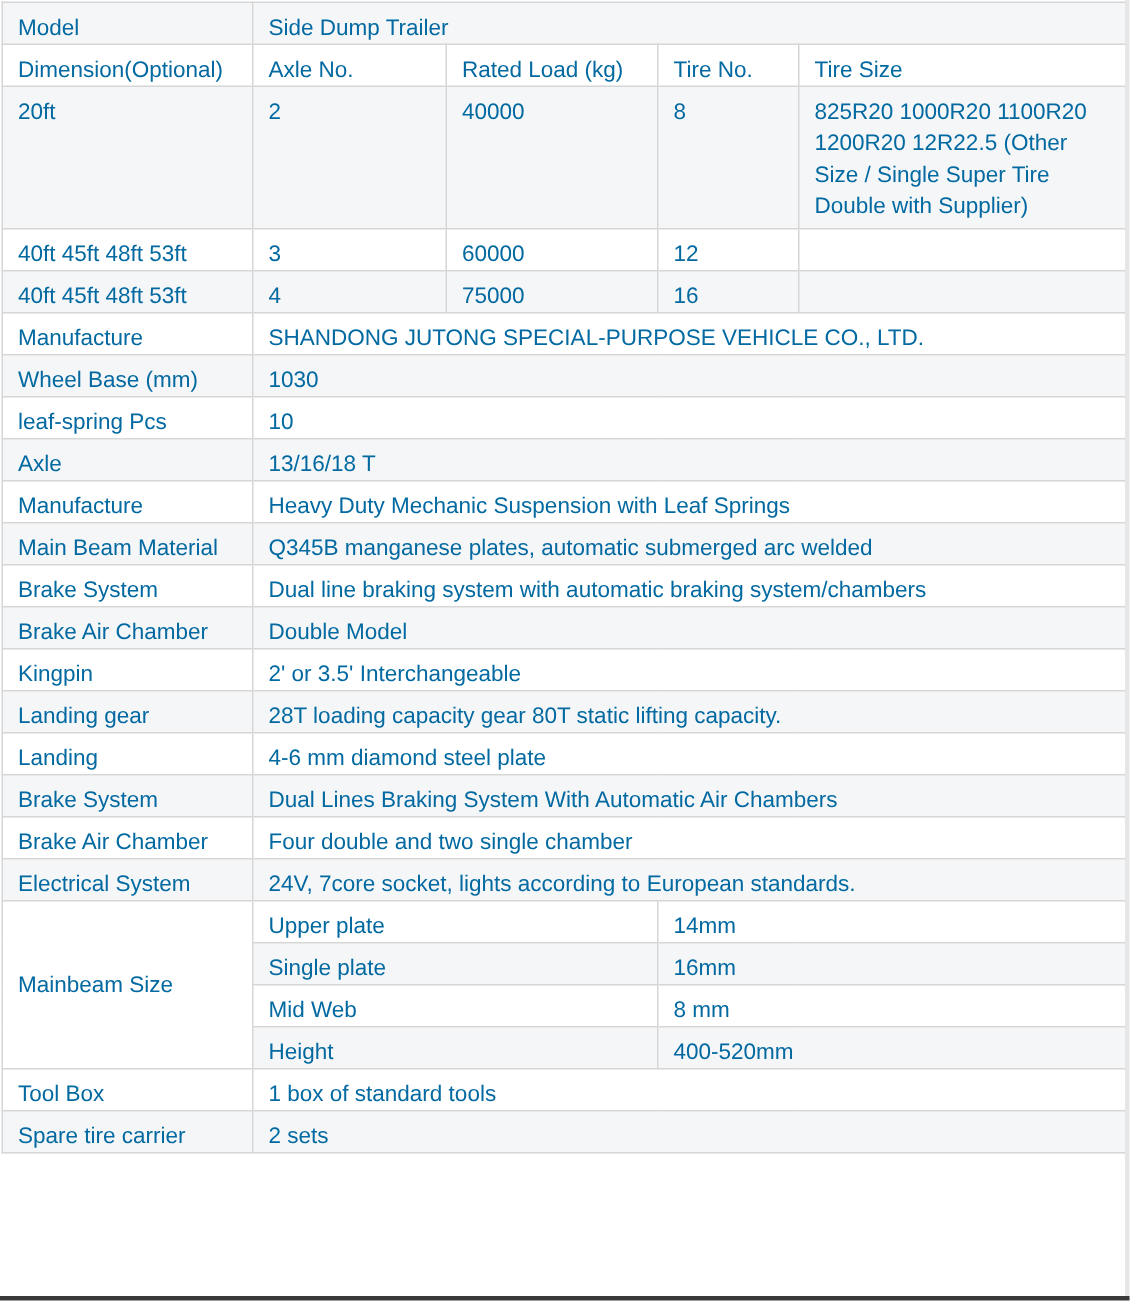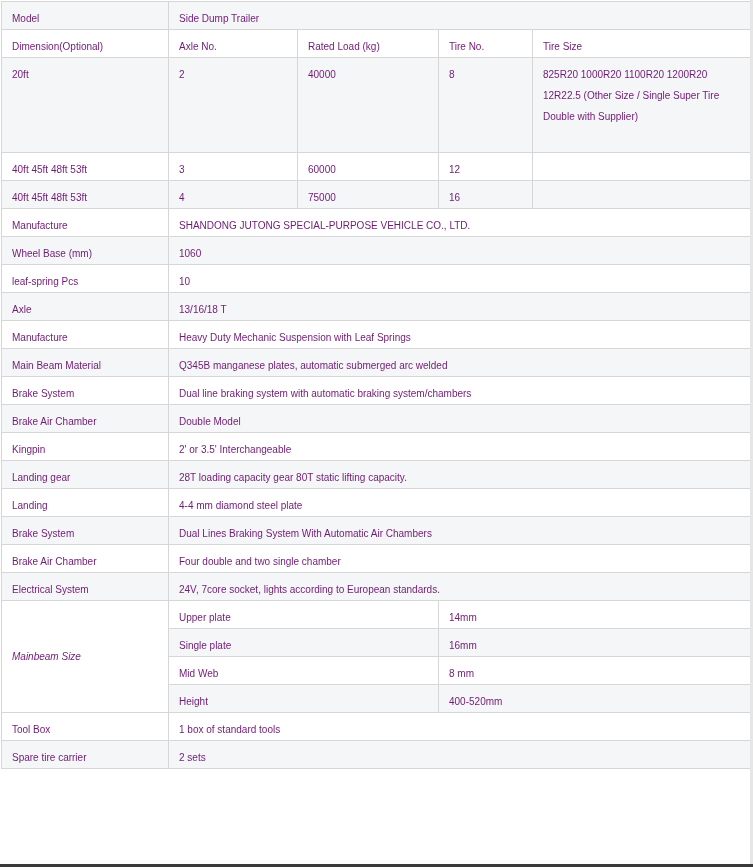--- a/index.html
+++ b/index.html
@@ -3,33 +3,33 @@
   <meta charset="utf-8">
   <style>
     html, body { margin: 0; padding: 0; background: #ffffff; }
     body { width: 753px; height: 867px; overflow: hidden; position: relative; }
     .wrap { position: absolute; left: 1px; top: 1px; width: 749px; }
     table.spec {
       border-collapse: collapse;
       table-layout: fixed;
       width: 749px;
       font-family: "Liberation Sans", "DejaVu Sans", sans-serif;
-      font-size: 10px;
-      color: #701a75;
+      font-size: 15px;
+      color: #0369a1;
     }
     table.spec td {
       border: 1px solid #d6d6d6;
       padding: 6px 10px 0 10px;
       vertical-align: top;
       line-height: 21px;
       height: 25px;
       box-sizing: border-box;
       word-wrap: break-word;
     }
-    table.spec td.mid { vertical-align: middle; padding-top: 0; font-style: italic; }
+    table.spec td.mid { vertical-align: middle; padding-top: 0; }
     tr.odd td { background: #f5f6f8; }
     tr.even td { background: #ffffff; }
     tr.tall td { height: 95px; }
     .right-strip { position: absolute; right: 0; top: 0; width: 3px; height: 867px; background: #e6e6e6; }
     .bottom-line { position: absolute; left: 0; top: 864px; width: 753px; height: 3px; background: #3a3a3a; }
   </style>
 </head>
 <body>
 
 <div class="wrap">
@@ -77,21 +77,21 @@
       <td>16</td>
       <td></td>
     </tr>
 
     <tr class="even">
       <td>Manufacture</td>
       <td colspan="4">SHANDONG JUTONG SPECIAL-PURPOSE VEHICLE CO., LTD.</td>
     </tr>
     <tr class="odd">
       <td>Wheel Base (mm)</td>
-      <td colspan="4">1060</td>
+      <td colspan="4">1030</td>
     </tr>
     <tr class="even">
       <td>leaf-spring Pcs</td>
       <td colspan="4">10</td>
     </tr>
     <tr class="odd">
       <td>Axle</td>
       <td colspan="4">13/16/18 T</td>
     </tr>
     <tr class="even">
@@ -113,21 +113,21 @@
     <tr class="even">
       <td>Kingpin</td>
       <td colspan="4">2' or 3.5' Interchangeable</td>
     </tr>
     <tr class="odd">
       <td>Landing gear</td>
       <td colspan="4">28T loading capacity gear 80T static lifting capacity.</td>
     </tr>
     <tr class="even">
       <td>Landing</td>
-      <td colspan="4">4-4 mm diamond steel plate</td>
+      <td colspan="4">4-6 mm diamond steel plate</td>
     </tr>
     <tr class="odd">
       <td>Brake System</td>
       <td colspan="4">Dual Lines Braking System With Automatic Air Chambers</td>
     </tr>
     <tr class="even">
       <td>Brake Air Chamber</td>
       <td colspan="4">Four double and two single chamber</td>
     </tr>
     <tr class="odd">

